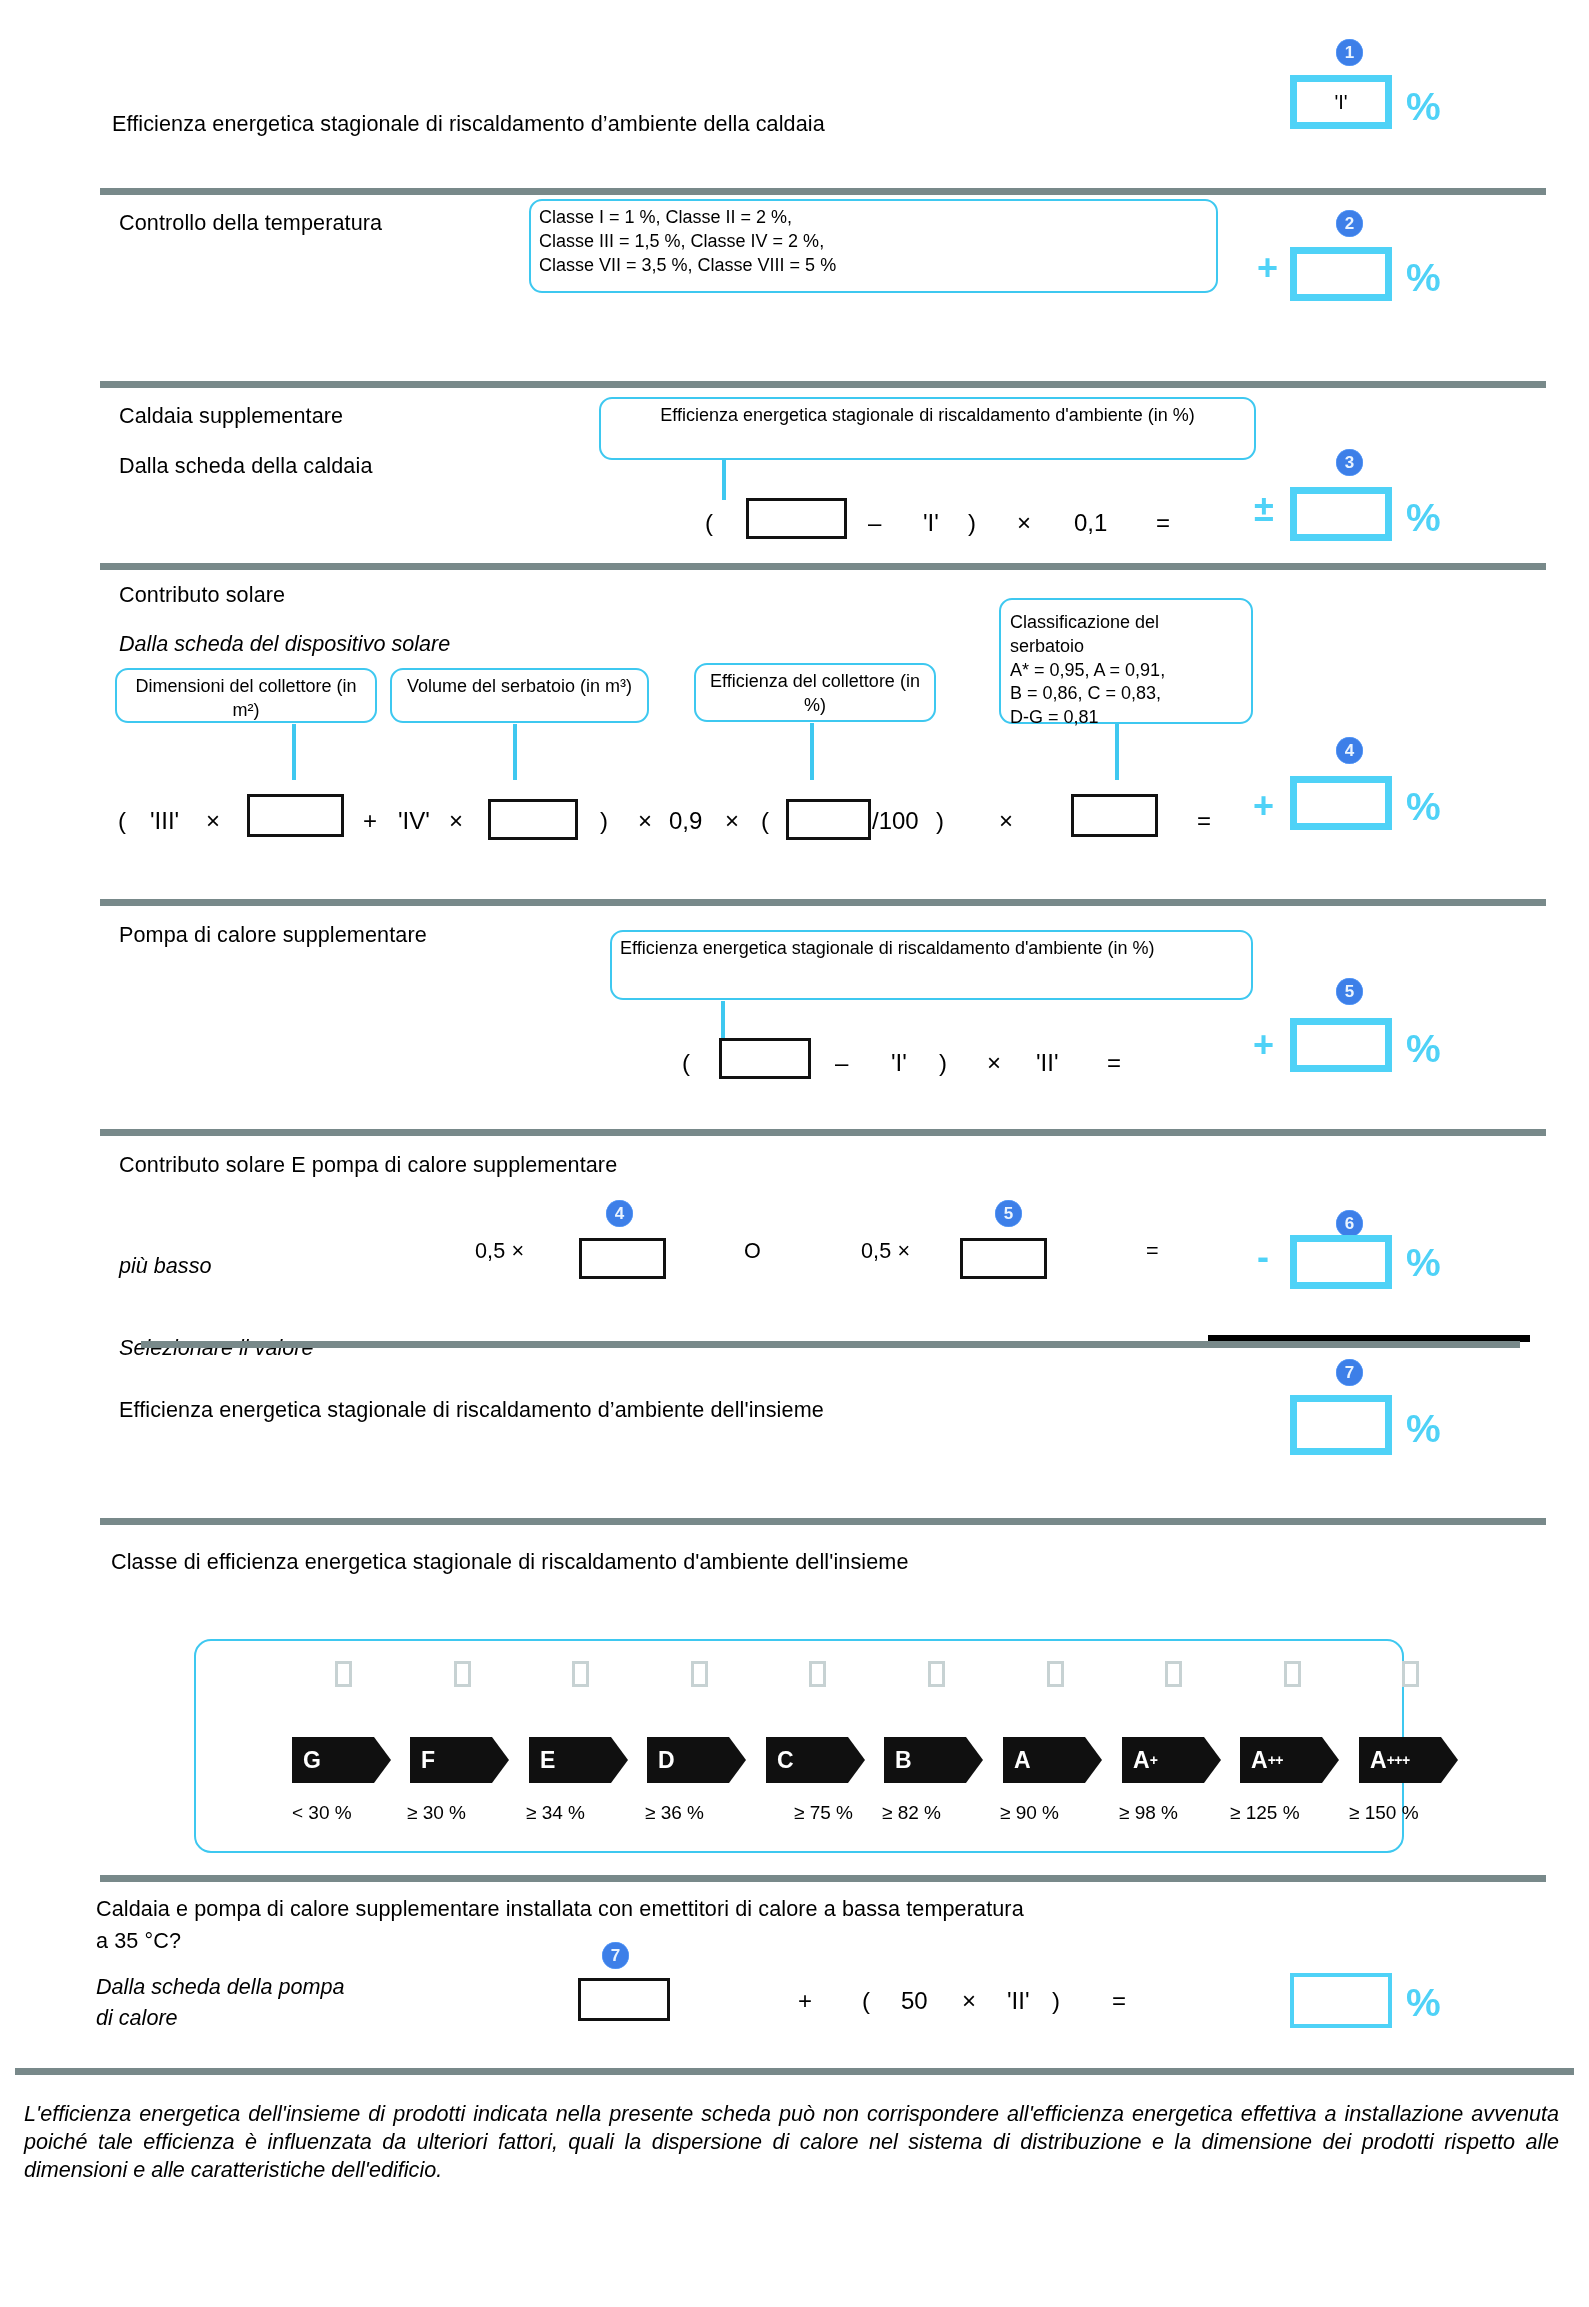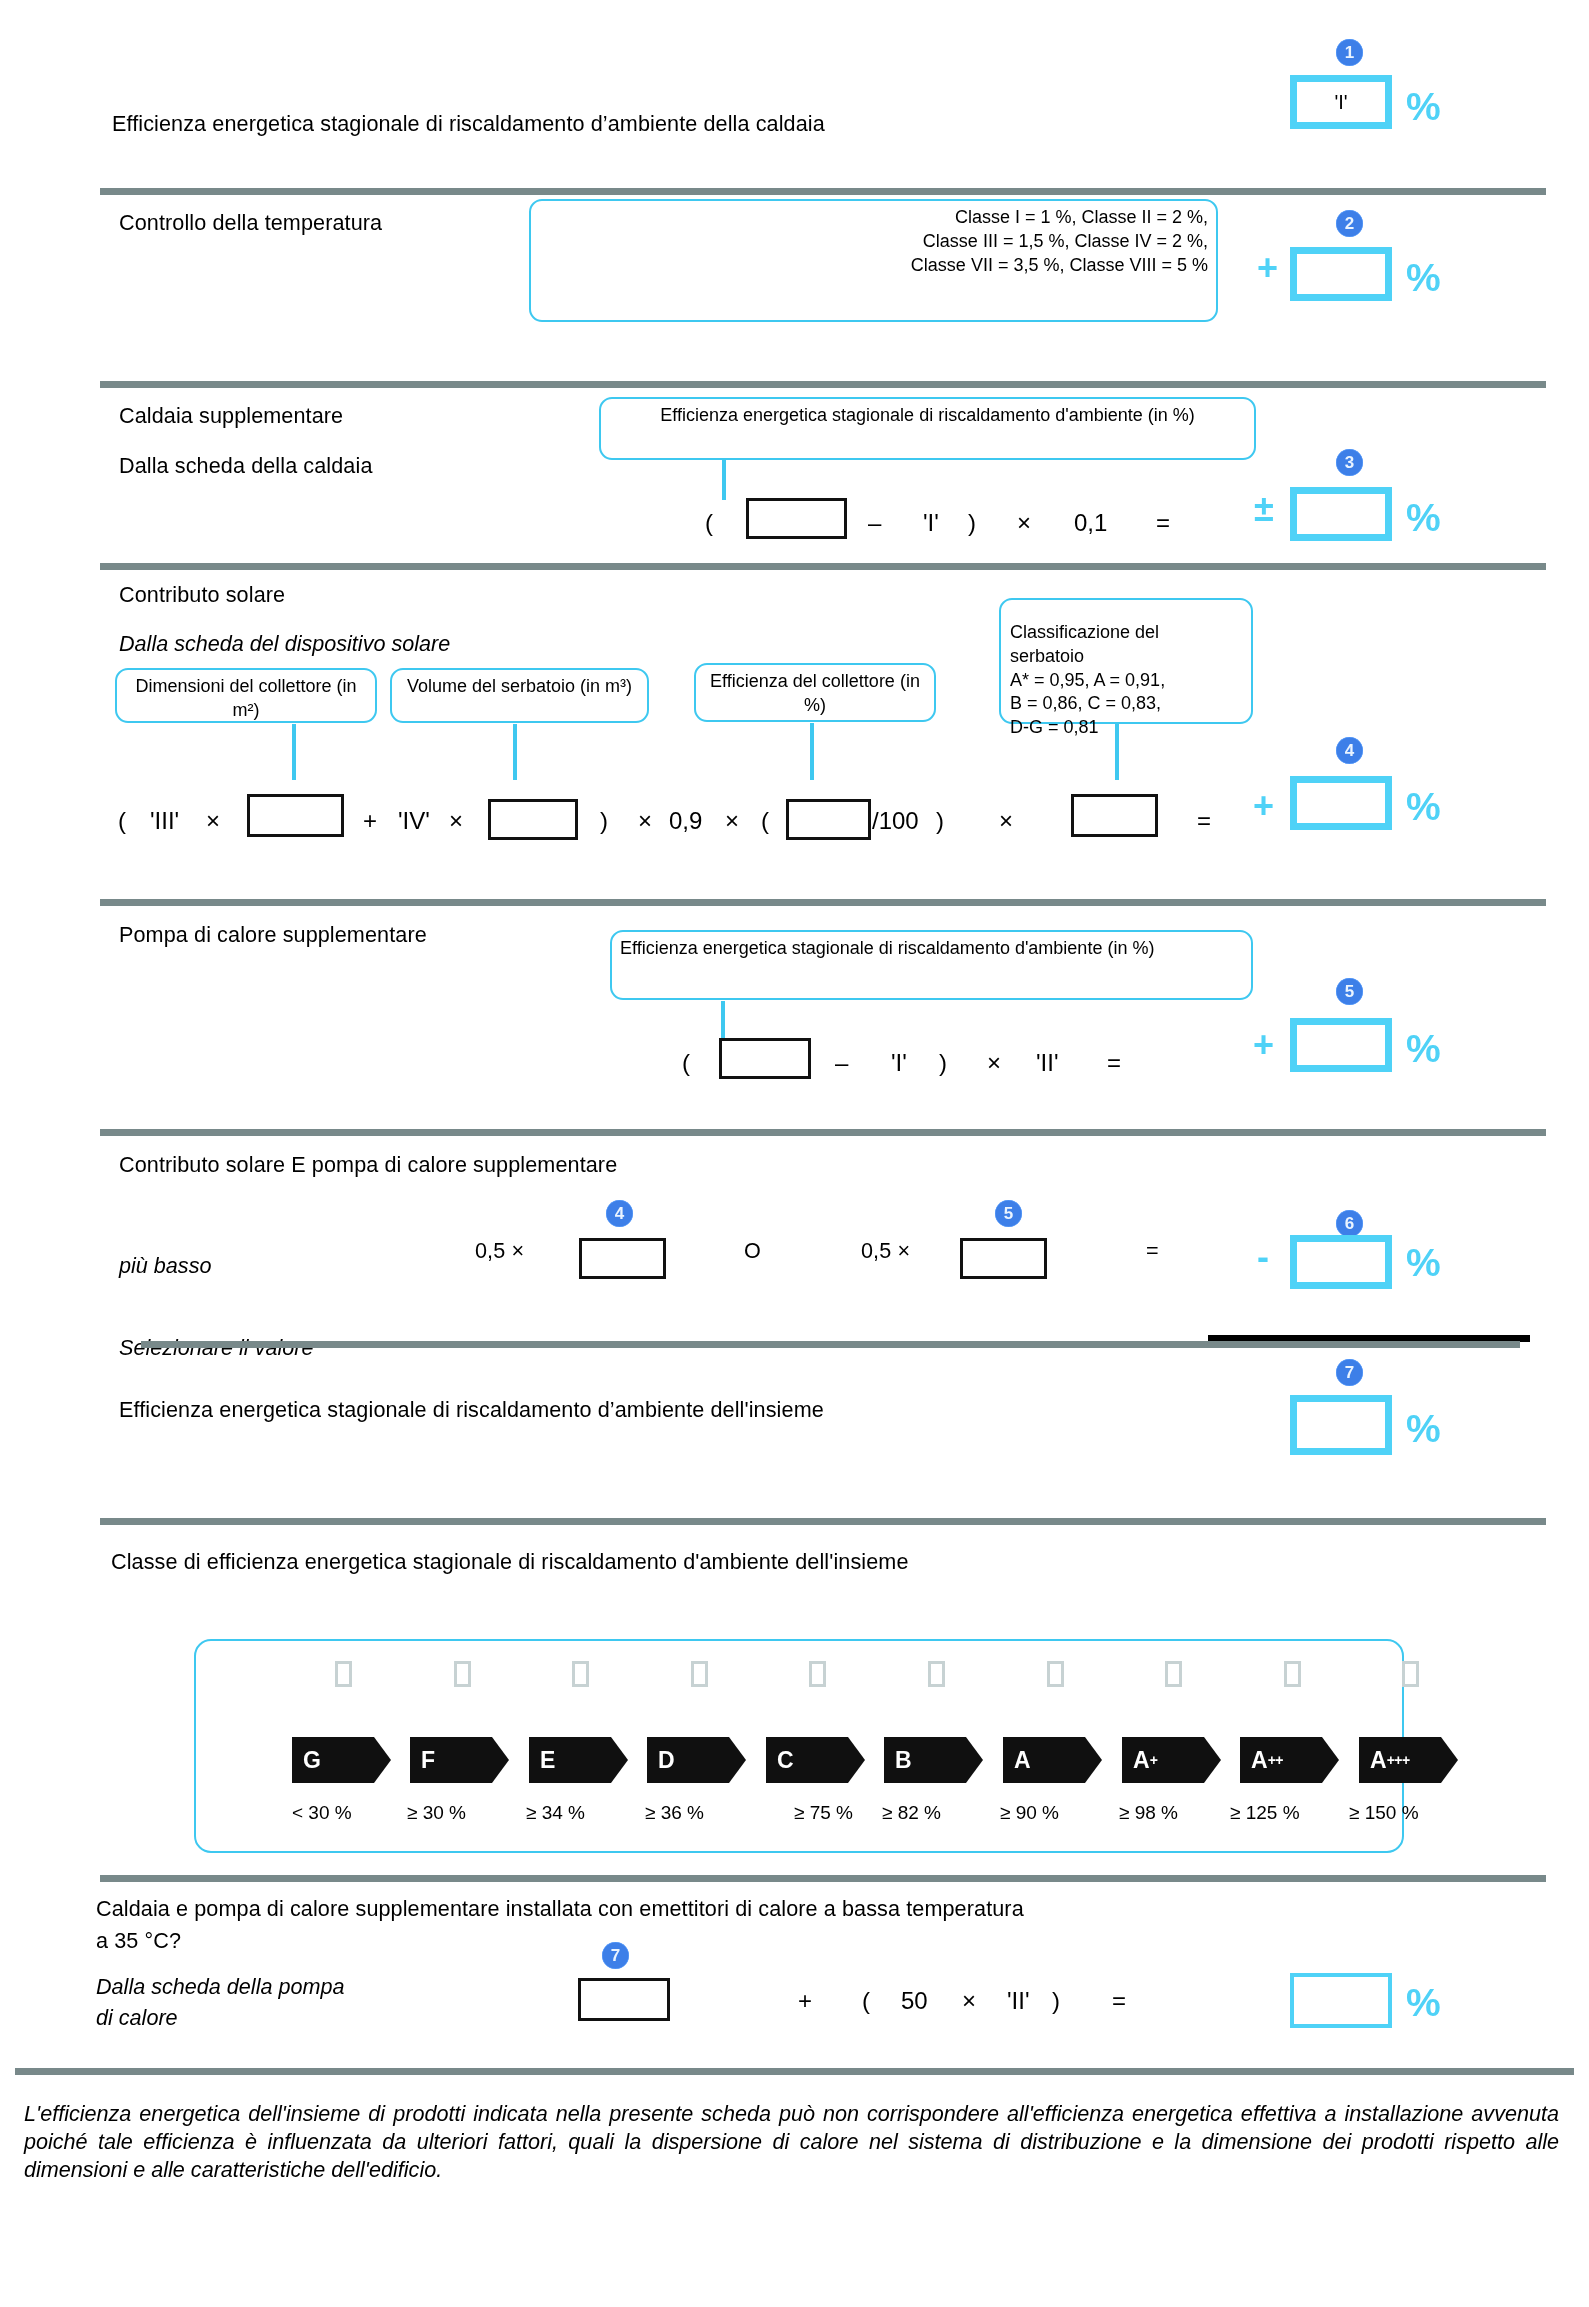--- a/index.html
+++ b/index.html
@@ -133,21 +133,21 @@
   <div class="badge" style="left:1336px;top:39px;">1</div>
   <div class="fld-cyan" style="left:1290px;top:75px;width:102px;height:54px;">
     <span class="fldval">'I'</span>
   </div>
   <div class="pct" style="left:1406px;top:87px;">%</div>
 
   <div class="divider" style="left:100px;top:188px;width:1446px;"></div>
 
   <div class="t lbl" style="left:119px;top:211px;">Controllo della temperatura</div>
 
-  <div class="callout" style="left:529px;top:199px;width:689px;height:123px;text-align:right;">
+  <div class="callout" style="left:529px;top:199px;width:689px;height:94px;">
     <div>Classe I = 1 %, Classe II = 2 %,</div>
     <div>Classe III = 1,5 %, Classe IV = 2 %,</div>
     <div>Classe VII = 3,5 %, Classe VIII = 5 %</div>
   </div>
 
   <div class="badge" style="left:1336px;top:210px;">2</div>
   <div class="op-cyan" style="left:1257px;top:250px;">+</div>
   <div class="fld-cyan" style="left:1290px;top:247px;width:102px;height:54px;"></div>
   <div class="pct" style="left:1406px;top:258px;">%</div>
 
@@ -188,21 +188,21 @@
   <div class="callout ctr" style="left:390px;top:668px;width:259px;height:55px;">
     <span>Volume del serbatoio (in m³)</span>
   </div>
   <div class="conn" style="left:513px;top:724px;height:56px;"></div>
 
   <div class="callout ctr" style="left:694px;top:663px;width:242px;height:59px;">
     <span>Efficienza del collettore (in %)</span>
   </div>
   <div class="conn" style="left:810px;top:723px;height:57px;"></div>
 
-  <div class="callout" style="left:999px;top:598px;width:254px;height:126px;padding:21px 9px;">
+  <div class="callout" style="left:999px;top:598px;width:254px;height:126px;padding:11px 9px;">
     <div>Classificazione del</div>
     <div>serbatoio</div>
     <div>A* = 0,95, A = 0,91,</div>
     <div>B = 0,86, C = 0,83,</div>
     <div>D-G = 0,81</div>
   </div>
   <div class="conn" style="left:1115px;top:724px;height:56px;"></div>
 
   <div class="op-blk" style="left:118px;top:809px;">(</div>
   <div class="op-blk" style="left:150px;top:809px;">'III'</div>

